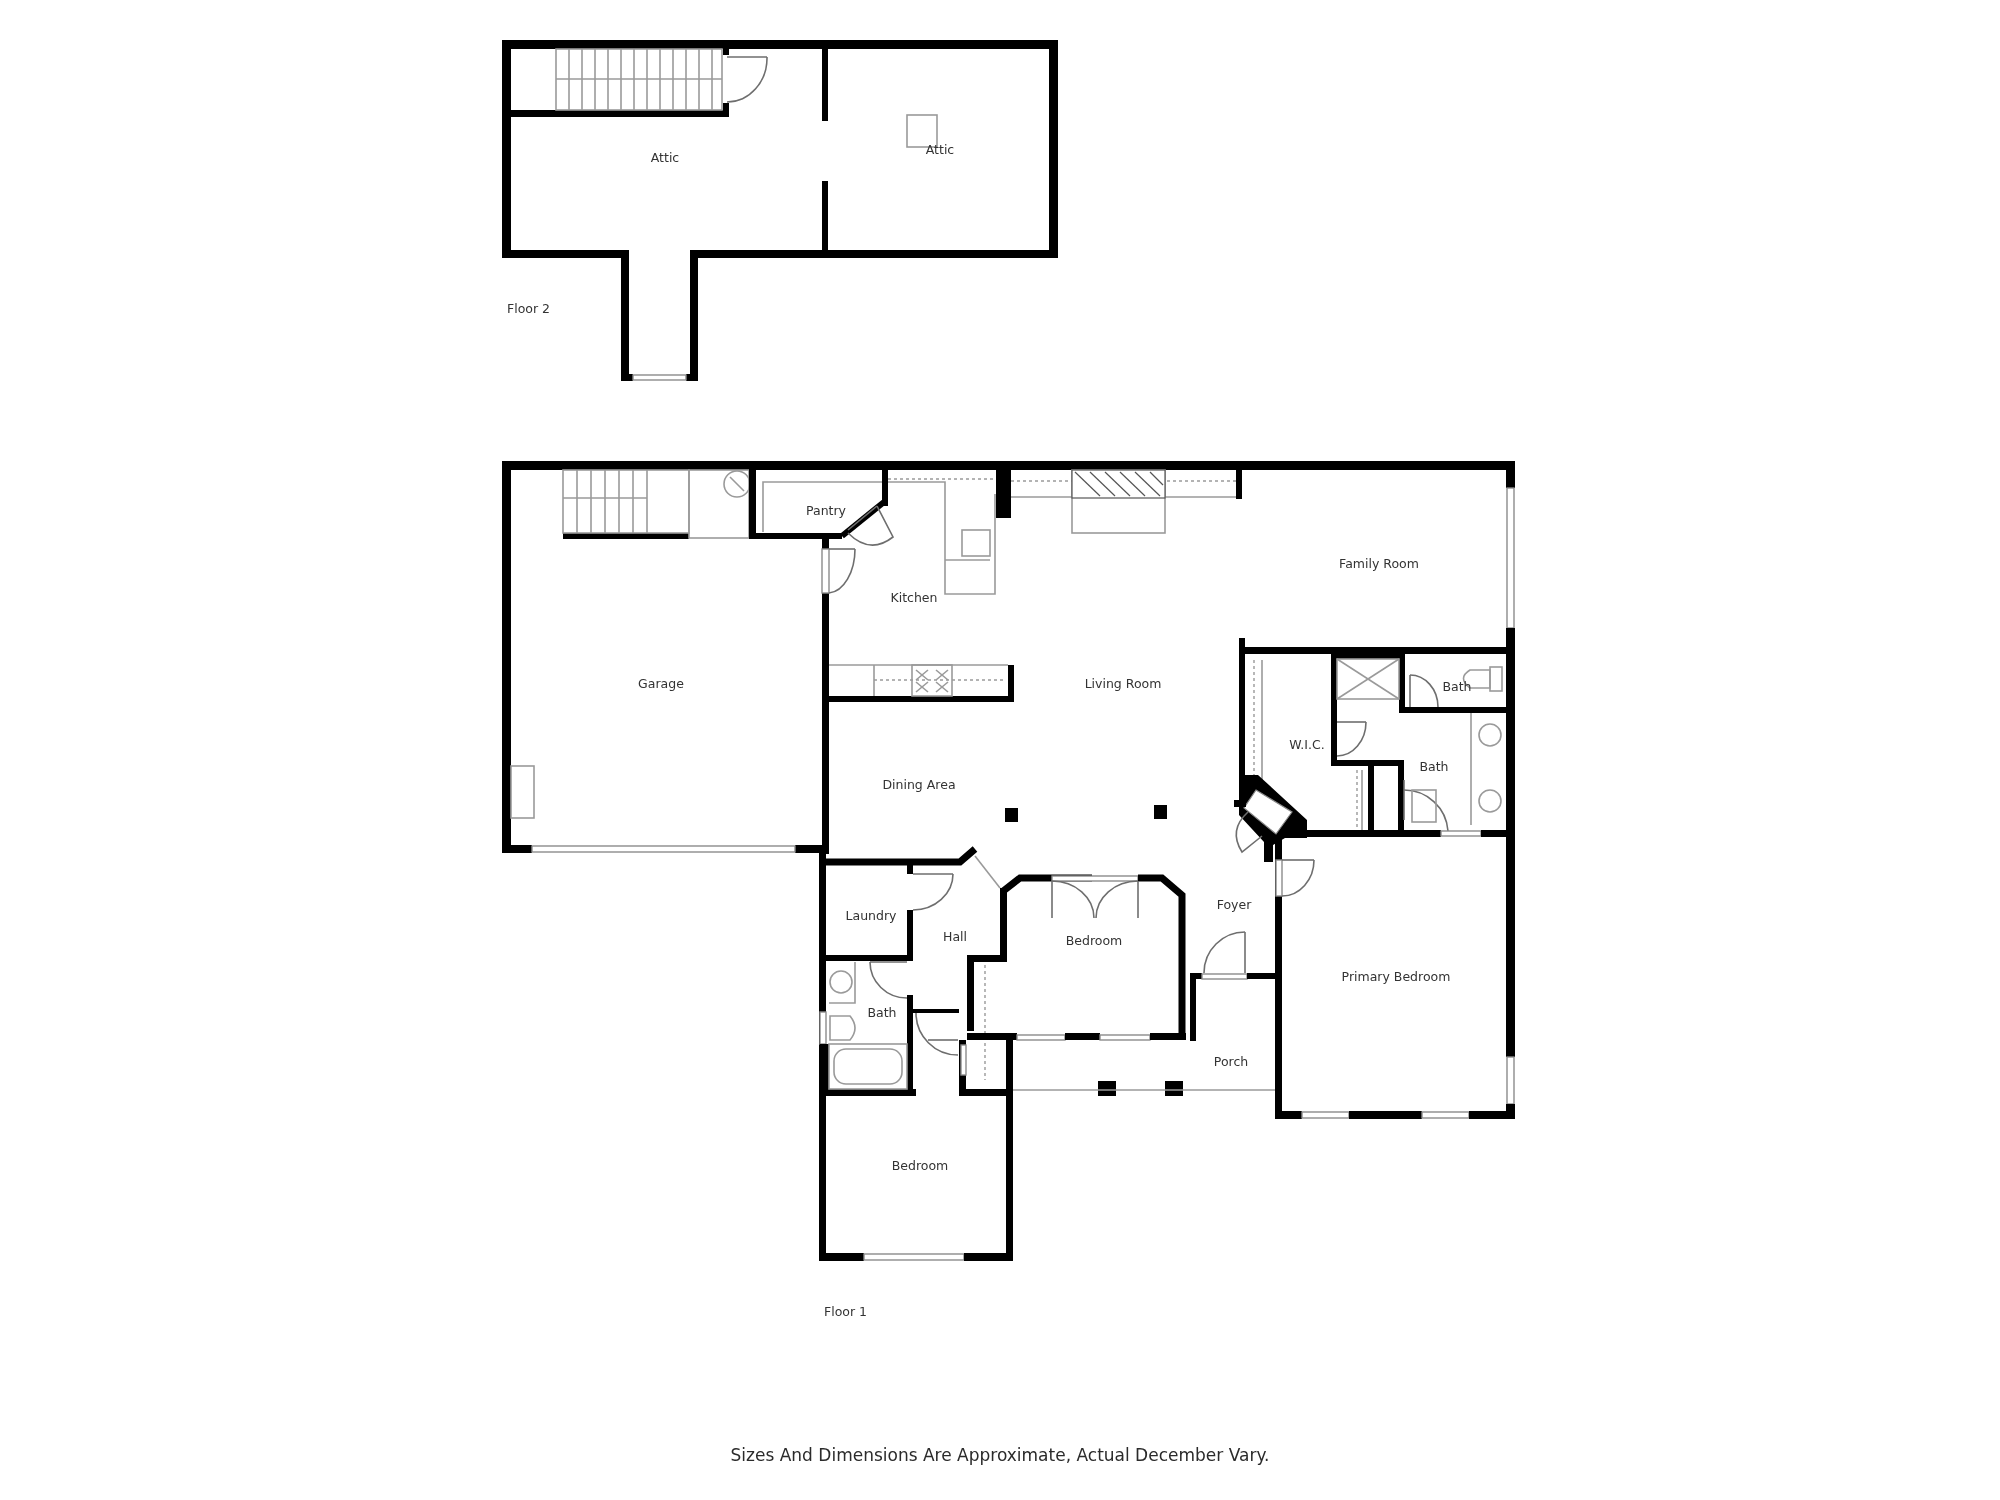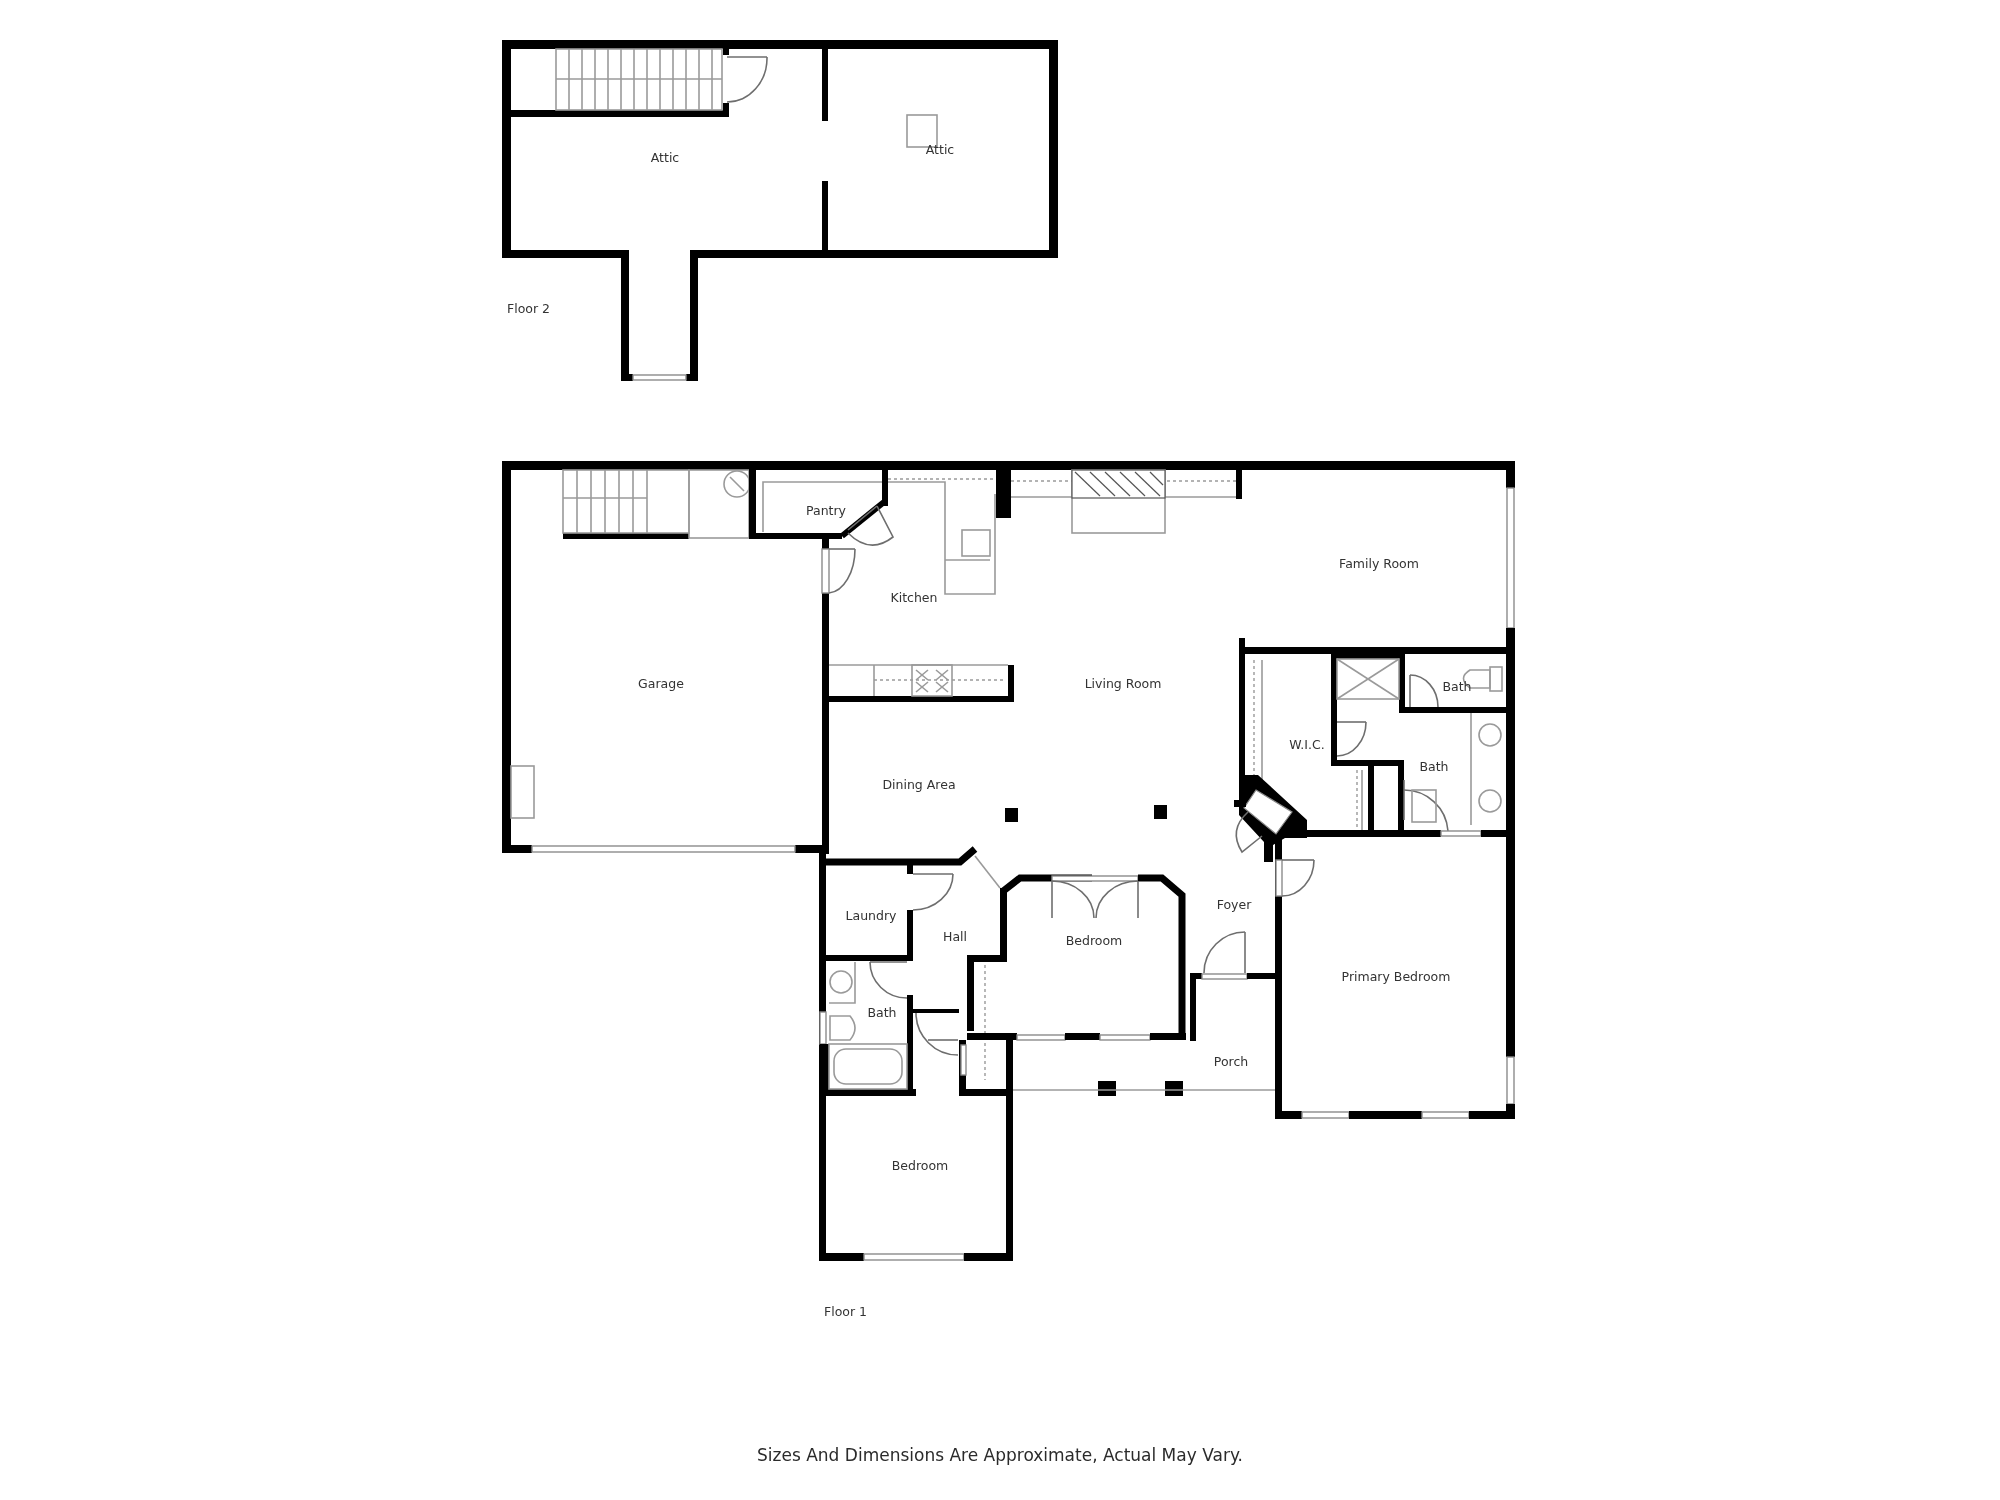--- a/index.html
+++ b/index.html
@@ -325,13 +325,13 @@
     <text class="label" x="1094" y="941">Bedroom</text>
     <text class="label" x="1234" y="905">Foyer</text>
     <text class="label" x="1396" y="977">Primary Bedroom</text>
     <text class="label" x="882" y="1013">Bath</text>
     <text class="label" x="1231" y="1062">Porch</text>
     <text class="label" x="920" y="1166">Bedroom</text>
     <text class="floor-label" x="824" y="1312">Floor 1</text>
   </g>
 </svg>
 
-<div class="footer">Sizes And Dimensions Are Approximate, Actual May Vary.</div>
+<div class="footer">Sizes And Dimensions Are Approximate, Actual December Vary.</div>
 
 </body></html>

